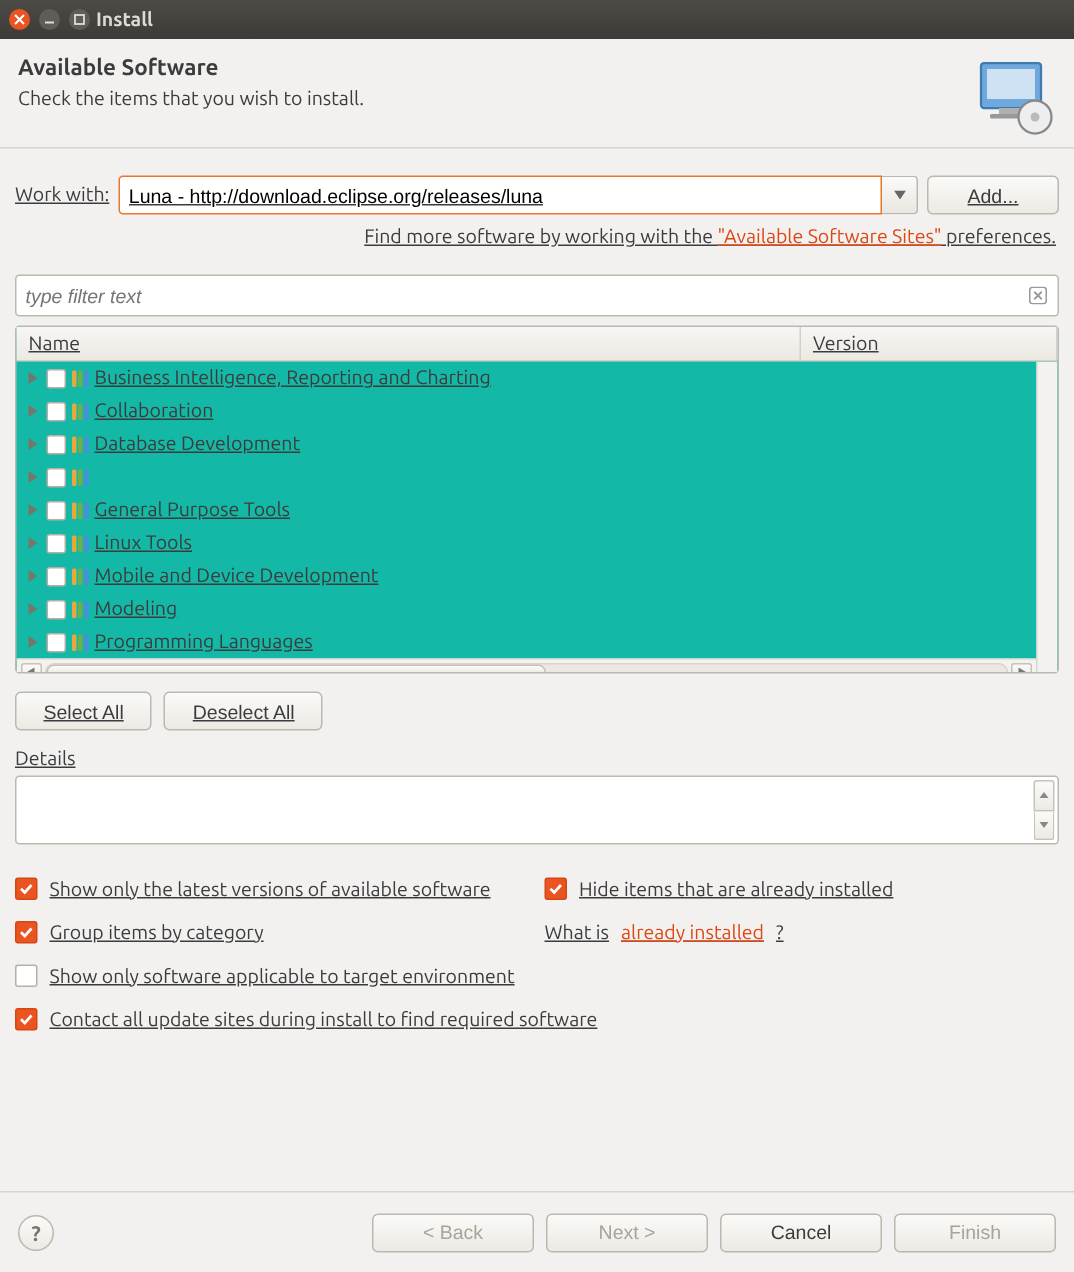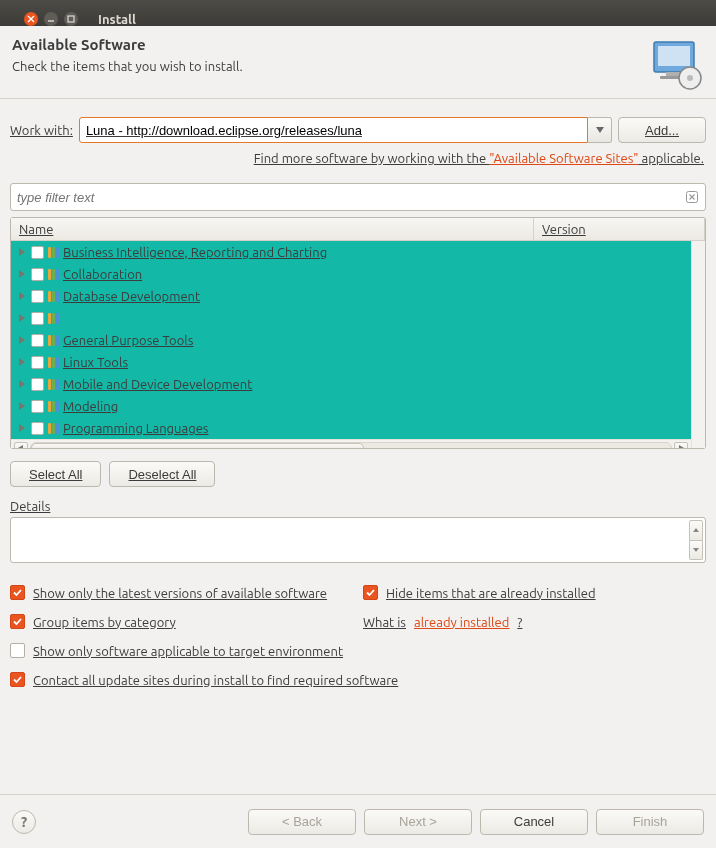--- a/index.html
+++ b/index.html
@@ -1,17 +1,17 @@
 <!DOCTYPE html>
 <html><head>
 <meta charset="utf-8">
 <style>
 * { box-sizing: border-box; margin: 0; padding: 0; }
 html, body { width: 716px; height: 848px; font-family: "Ubuntu", "Liberation Sans", sans-serif; font-size: 13px; color: #3c3c3c; background: #f2f1f0; overflow: hidden; }
-.titlebar { height: 26px; background: linear-gradient(to bottom, #4c4b46, #3c3b37); display: flex; align-items: flex-end; padding: 0 24px; gap: 20px; }
+.titlebar { height: 26px; background: linear-gradient(to bottom, #4c4b46, #3c3b37); display: flex; align-items: center; padding: 0 6px; gap: 4px; }
 .win-btns { display: flex; gap: 6px; }
 .win-btn { width: 14px; height: 14px; border-radius: 7px; background: #5f5d56; display: flex; align-items: center; justify-content: center; }
 .win-btn.close { background: #e95420; }
 .win-btn svg { width: 8px; height: 8px; }
 .titlebar-title { color: #dfdbd2; font-weight: bold; font-size: 13px; }
 .header { padding: 10px 12px 6px 12px; position: relative; border-bottom: 1px solid #d8d4cd; display: flex; }
 .header-left { flex: 1; }
 .header h1 { font-size: 15px; font-weight: bold; margin-bottom: 6px; }
 .header p { font-size: 13px; color: #3c3c3c; }
 .header-icon { width: 56px; height: 56px; flex-shrink: 0; }
@@ -120,21 +120,21 @@
       <div class="combo-btn">
         <svg width="8" height="6" viewBox="0 0 8 6">
             <path d="M0 0 L8 0 L4 6 Z" fill="#666"></path>
           </svg>
       </div>
     </div>
     <button class="btn add-btn">Add...</button>
   </div>
 
   <div class="findmore">
-    <span>Find more software by working with the </span><span class="link">"Available Software Sites"</span><span> applicable.</span>
+    <span>Find more software by working with the </span><span class="link">"Available Software Sites"</span><span> preferences.</span>
   </div>
 
   <div class="filter-row">
     <input class="filter-input" placeholder="type filter text" style="">
     <div class="filter-clear">
       <svg viewBox="0 0 12 12" width="12" height="12">
           <rect x="0.5" y="0.5" width="11" height="11" rx="2" fill="none" stroke="#999"></rect>
           <path d="M3.5 3.5 L8.5 8.5 M8.5 3.5 L3.5 8.5" stroke="#999" stroke-width="1.2"></path>
         </svg>
     </div>

